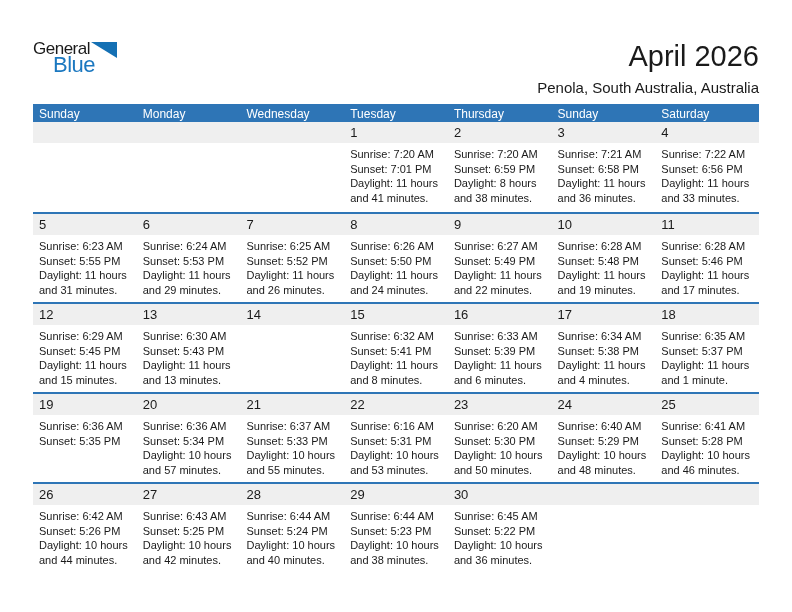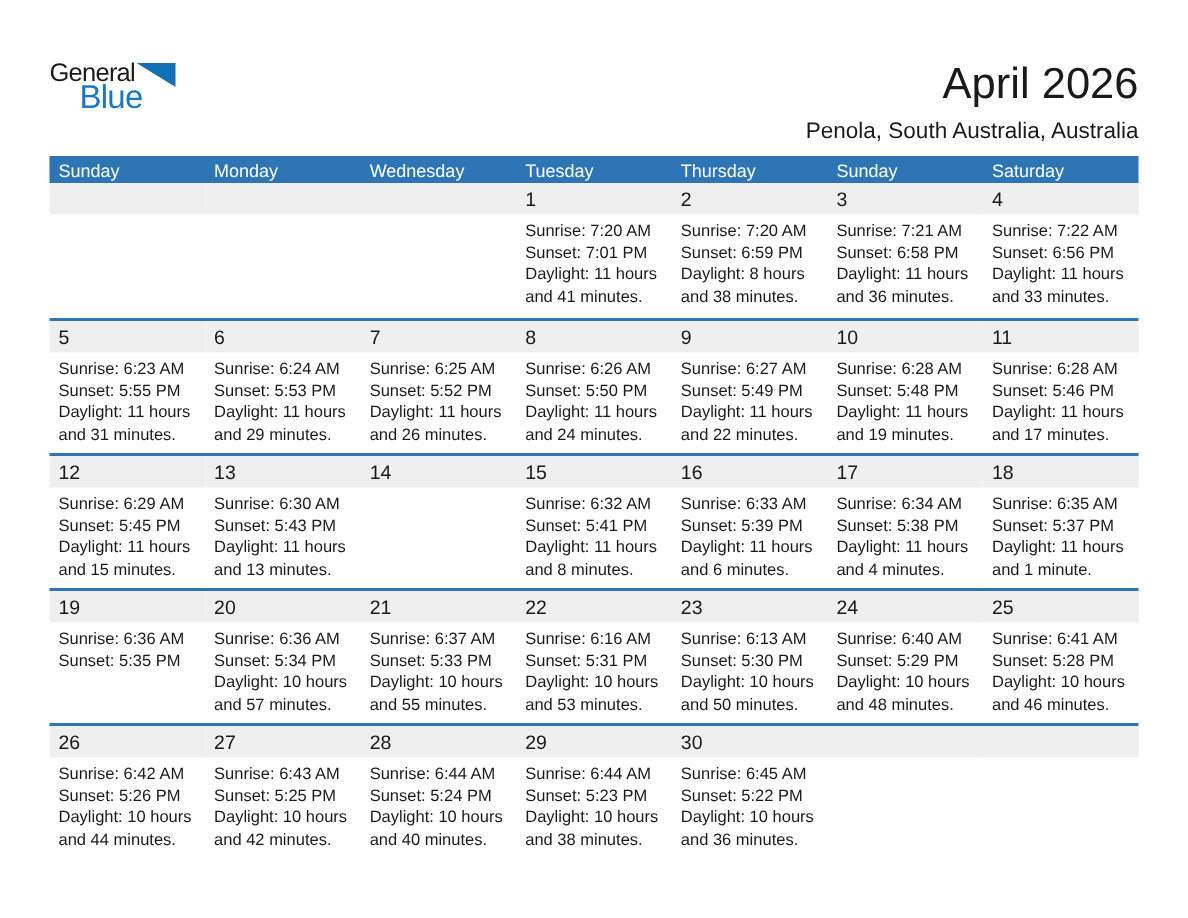--- a/index.html
+++ b/index.html
@@ -275,21 +275,21 @@
             <div class="date-band">22</div>
             <div class="details">
               <div class="">Sunrise: 6:16 AM</div>
               <div class="">Sunset: 5:31 PM</div>
               <div class="">Daylight: 10 hours and 53 minutes.</div>
             </div>
           </div>
           <div class="day-cell">
             <div class="date-band">23</div>
             <div class="details">
-              <div class="">Sunrise: 6:13 AM</div>
+              <div class="">Sunrise: 6:20 AM</div>
               <div class="">Sunset: 5:30 PM</div>
               <div class="">Daylight: 10 hours and 50 minutes.</div>
             </div>
           </div>
           <div class="day-cell">
             <div class="date-band">24</div>
             <div class="details">
               <div class="">Sunrise: 6:40 AM</div>
               <div class="">Sunset: 5:29 PM</div>
               <div class="">Daylight: 10 hours and 48 minutes.</div>

